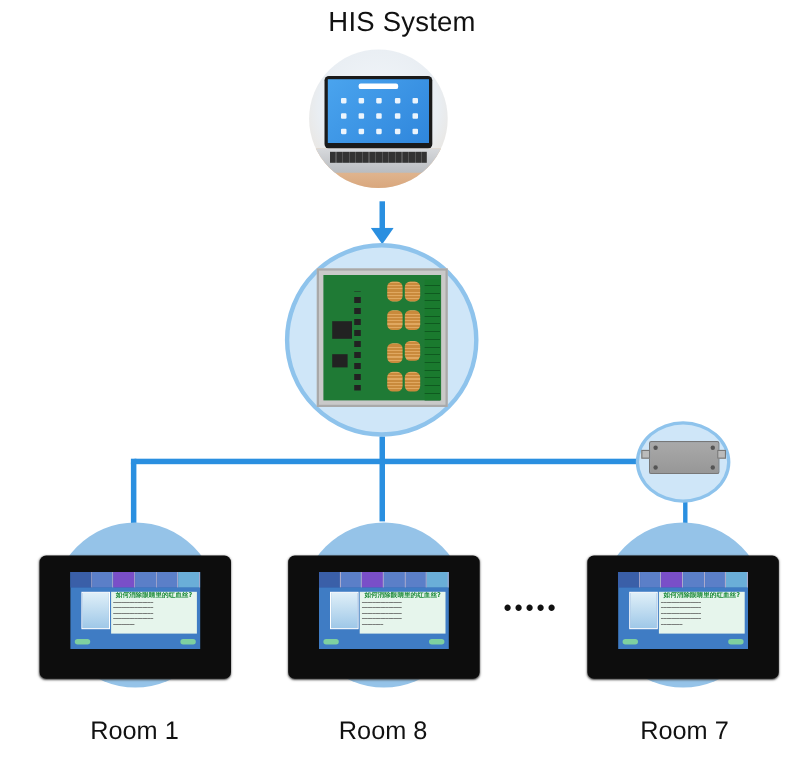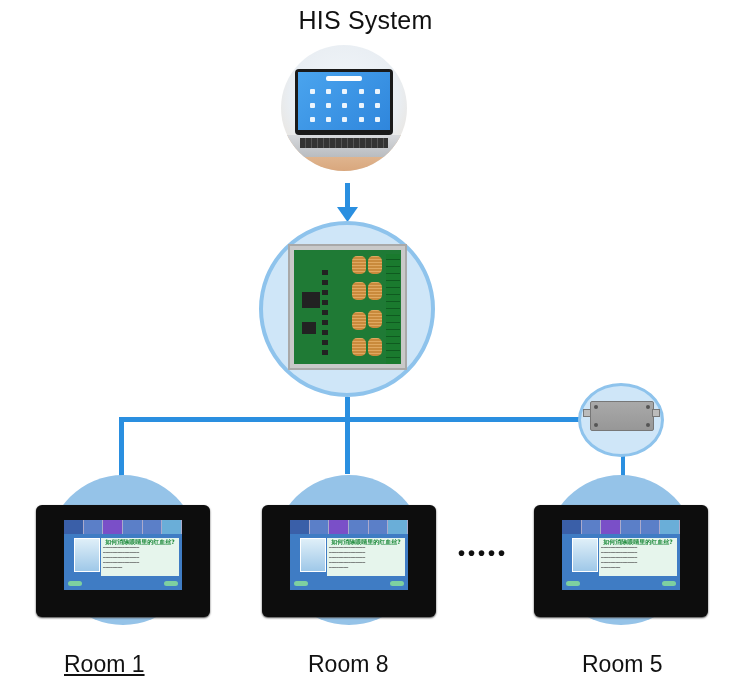--- a/index.html
+++ b/index.html
@@ -133,21 +133,21 @@
       </div>
     <div class="abs dphoto"></div>
     <div class="abs dtext">
       <div class="h">如何消除眼睛里的红血丝?</div>
       <div class="body">━━━━━━━━━━━━━━━<br>━━━━━━━━━━━━━━━<br>━━━━━━━━━━━━━━━<br>━━━━━━━━━━━━━━━<br>━━━━━━━━</div>
     </div>
     <div class="abs dbtn" style="left:4px;"></div>
     <div class="abs dbtn" style="right:4px;"></div>
   </div>
 </div>
-<div class="abs room-label" style="left:64px;text-decoration:underline;">Room 1</div>
+<div class="abs room-label" style="left:82px;">Room 1</div>
 
 <div class="abs room-circle" style="left:274px;"></div>
 <div class="abs device" style="left:262px;">
   <div class="abs dscreen">
     <div class="abs dtop">
         <span></span>
         <span></span>
         <span></span>
         <span></span>
         <span></span>
@@ -179,13 +179,13 @@
       </div>
     <div class="abs dphoto"></div>
     <div class="abs dtext">
       <div class="h">如何消除眼睛里的红血丝?</div>
       <div class="body">━━━━━━━━━━━━━━━<br>━━━━━━━━━━━━━━━<br>━━━━━━━━━━━━━━━<br>━━━━━━━━━━━━━━━<br>━━━━━━━━</div>
     </div>
     <div class="abs dbtn" style="left:4px;"></div>
     <div class="abs dbtn" style="right:4px;"></div>
   </div>
 </div>
-<div class="abs room-label" style="left:582px;">Room 5</div>
+<div class="abs room-label" style="left:582px;">Room 7</div>
 
 </body></html>

